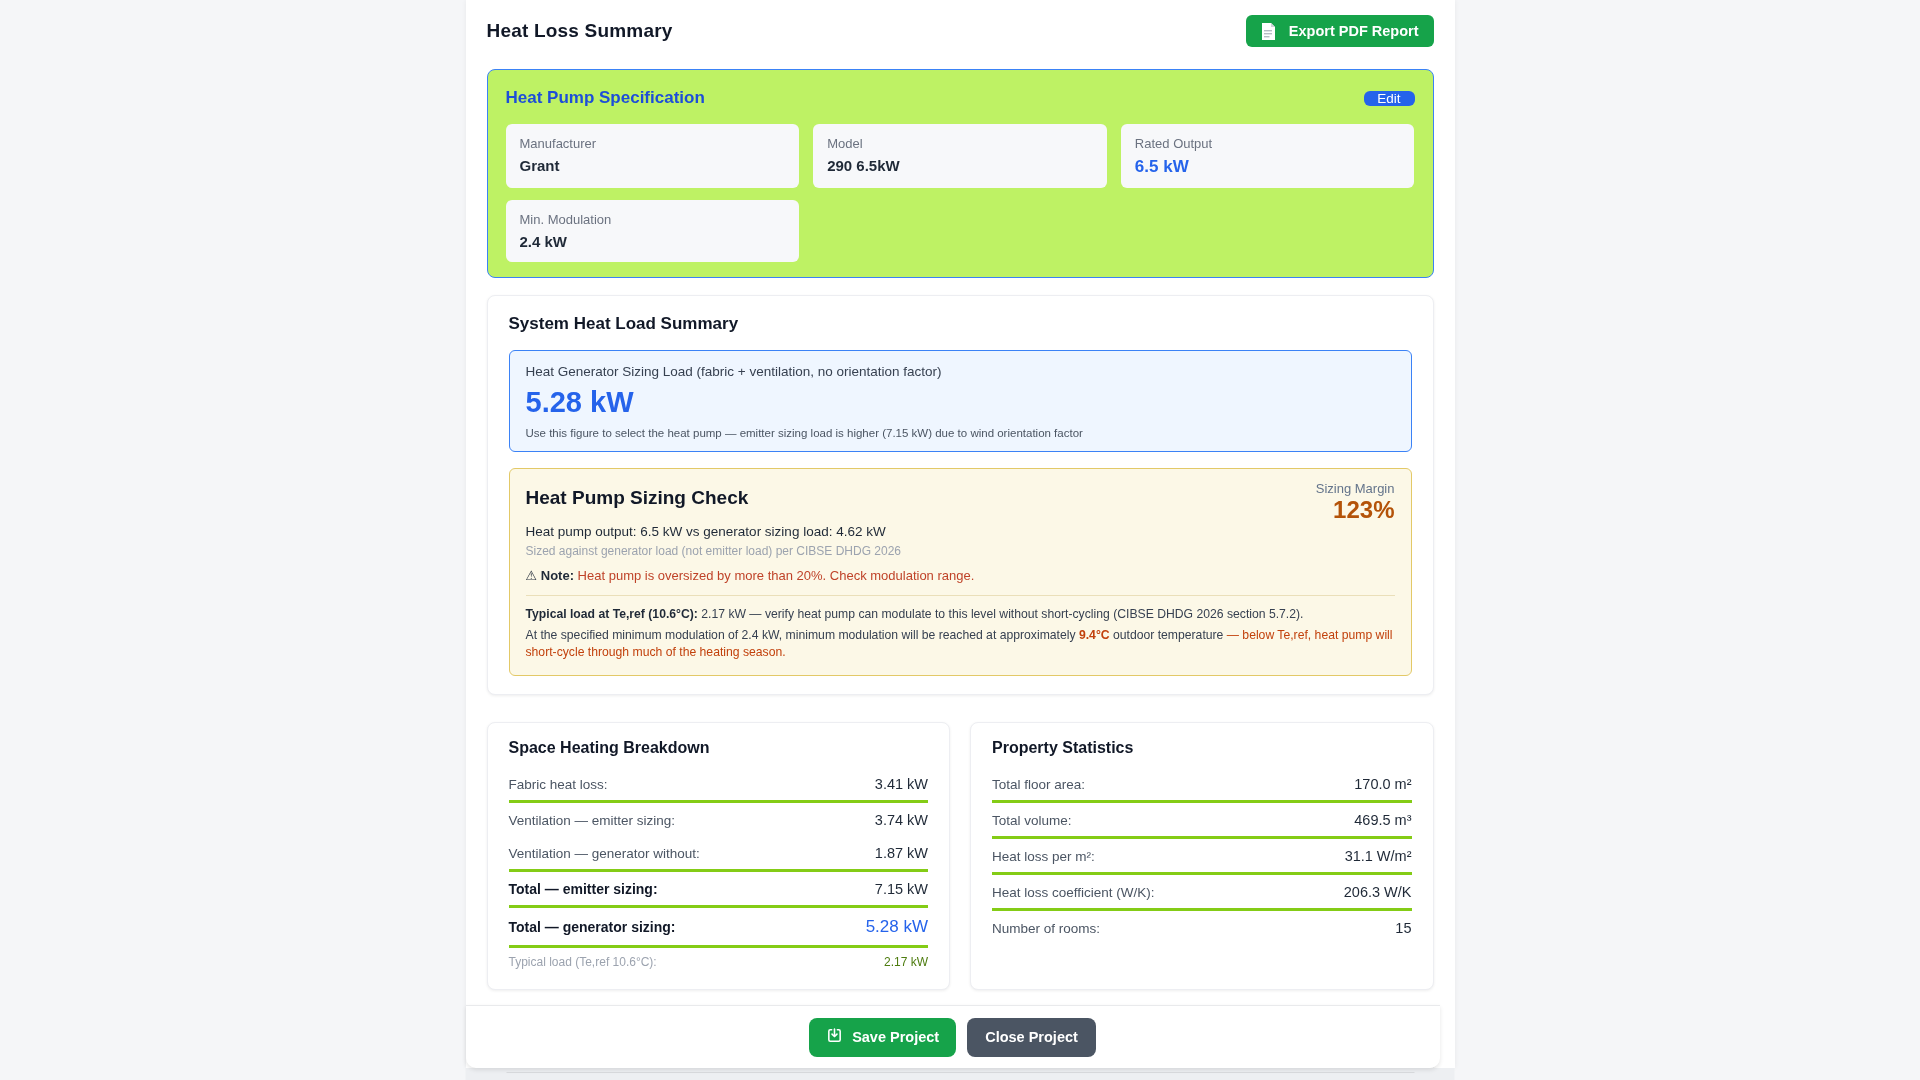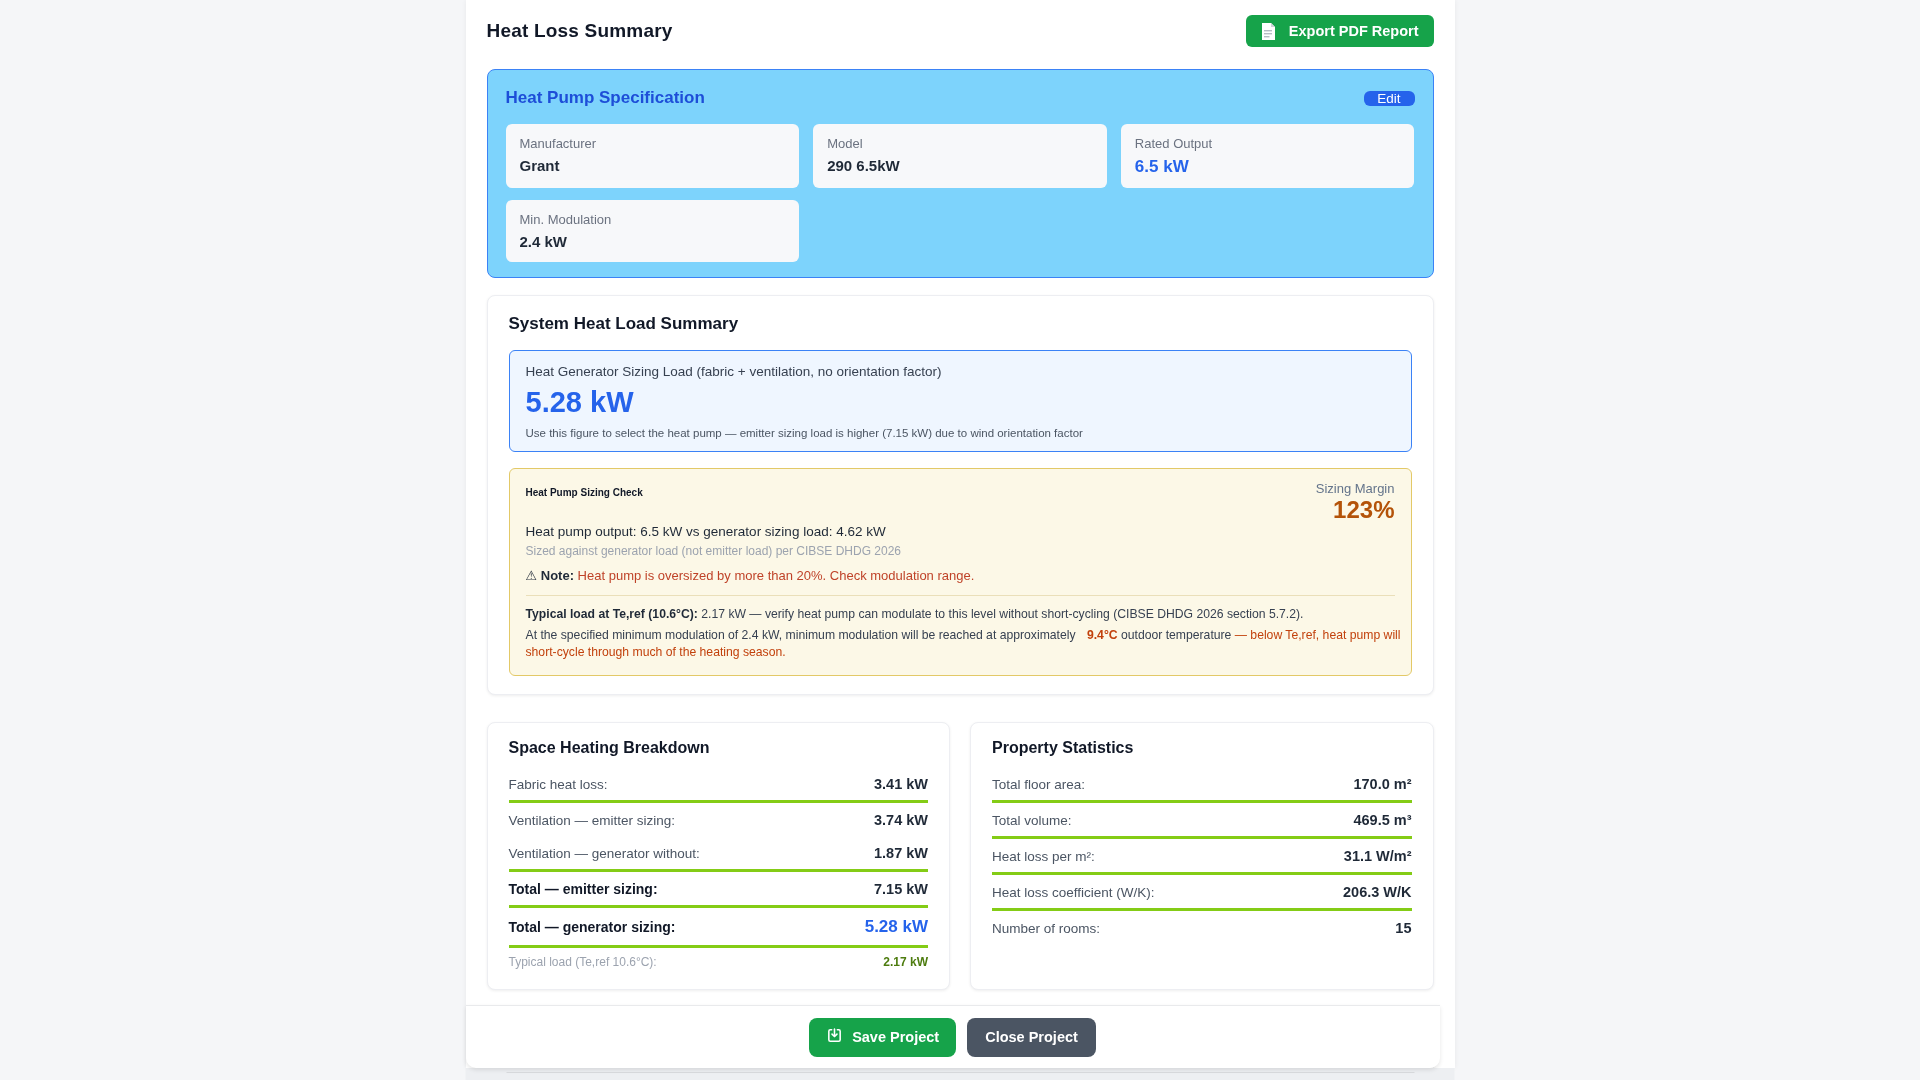--- a/index.html
+++ b/index.html
@@ -12,21 +12,21 @@
 
   
   .title-row { display:flex; align-items:center; justify-content:space-between; height:42px; }
   .page-title { font-size:19px; font-weight:bold; color:#111827; letter-spacing:.2px; }
   .btn { border:none; cursor:pointer; font-family:inherit; display:inline-flex; align-items:center; justify-content:center; }
   .btn-export { background:#16a34a; color:#fff; font-weight:bold; font-size:14.5px; height:32px;
                 padding:0 15px; border-radius:6px; gap:14px; }
   .btn-export svg { display:block; }
 
   
-  .spec-card { margin-top:17px; border:1px solid #3b82f6; border-radius:8px; background:#7dd3fc; padding:18px 18px 15px 18px; }
+  .spec-card { margin-top:17px; border:1px solid #3b82f6; border-radius:8px; background:#bef264; padding:18px 18px 15px 18px; }
   .spec-head { display:flex; align-items:center; justify-content:space-between; }
   .spec-title { color:#1d4ed8; font-size:17px; font-weight:bold; }
   .btn-edit { background:#2563eb; color:#fff; font-size:13.5px; height:15px; width:51px; border-radius:6px; font-weight:normal; }
   .spec-grid { margin-top:16px; display:grid; grid-template-columns:repeat(3,1fr); gap:12px 14px; }
   .spec-field { background:#f7f8fa; border-radius:6px; padding:12px 14px 11px 14px; min-height:62px; }
   .spec-label { font-size:13px; color:#6b7280; margin-bottom:6px; }
   .spec-value { font-size:15px; font-weight:bold; color:#1f2937; }
   .spec-value.hl { color:#2563eb; font-size:17px; }
 
   
@@ -34,43 +34,43 @@
   .system-card { margin-top:17px; padding:18px 21px 18px 21px; }
   .section-title { font-size:17px; font-weight:bold; color:#111827; }
 
   .gen-box { margin-top:16px; background:#eff6ff; border:1px solid #3b82f6; border-radius:6px; padding:13px 16px 12px 16px; }
   .gen-label { font-size:13.5px; color:#374151; }
   .gen-value { font-size:29px; font-weight:bold; color:#2563eb; margin:7px 0 8px 0; }
   .gen-note { font-size:11.5px; color:#4b5563; }
 
   .warn-box { margin-top:16px; background:#fcf8e7; border:1px solid #e3c967; border-radius:6px; padding:12px 16px 14px 16px; }
   .warn-head { display:flex; justify-content:space-between; align-items:flex-start; }
-  .warn-title { font-size:10px; font-weight:bold; color:#111827; padding-top:6px; }
+  .warn-title { font-size:19px; font-weight:bold; color:#111827; padding-top:6px; }
   .margin-wrap { text-align:right; }
   .margin-label { font-size:13px; color:#64748b; }
   .margin-value { font-size:24px; font-weight:bold; color:#b45309; line-height:1.15; }
   .warn-line1 { font-size:13.5px; color:#1f2937; margin-top:0px; }
   .warn-line2 { font-size:12px; color:#9ca3af; margin-top:5px; }
   .warn-note { font-size:13px; margin-top:10px; }
   .warn-note .prefix { font-weight:bold; color:#1f2937; }
   .warn-note .text { color:#bf4228; }
   .warn-divider { border:none; border-top:1px solid #eadfb9; margin:12px 0 10px 0; }
   .typical-line { font-size:12.2px; color:#374151; line-height:1.35; }
   .typical-line .lbl { font-weight:bold; color:#1f2937; }
   .mod-line { font-size:12.2px; color:#374151; margin-top:5px; line-height:1.4; width:900px; }
-  .mod-line .temp { font-weight:bold; color:#c2410c;margin-left:8px; }
+  .mod-line .temp { font-weight:bold; color:#c2410c; }
   .mod-line .warn { color:#c2410c; }
 
   
   .two-cards { display:flex; gap:20px; margin-top:27px; }
   .half-card { flex:1; padding:16px 21px 12px 21px; }
   .half-title { font-size:16px; font-weight:bold; color:#111827; margin-bottom:10px; }
   .stat-row { display:flex; justify-content:space-between; align-items:baseline; padding:9px 0 8px 0; }
   .stat-row .lbl { font-size:13.5px; color:#4b5563; }
-  .stat-row .val { font-size:14.5px; font-weight:bold; color:#1f2937;text-align:right; }
+  .stat-row .val { font-size:14.5px; font-weight:normal; color:#1f2937;text-align:right; }
   .stat-row.dark-border { border-bottom:3px solid #84cc16; }
   .stat-row.strong .lbl { font-weight:bold; color:#111827; font-size:14px; }
   .stat-row.blue .val { color:#2563eb; font-size:17px; }
   .stat-row.muted { padding-top:7px; }
   .stat-row.muted .lbl { font-size:12px; color:#9ca3af; }
   .stat-row.muted .val { font-size:12px; color:#4d7c0f; }
 
   
   .room-card { margin-top:18px; padding:16px 21px; height:112px; border-bottom-left-radius:0; border-bottom-right-radius:0; }
 

